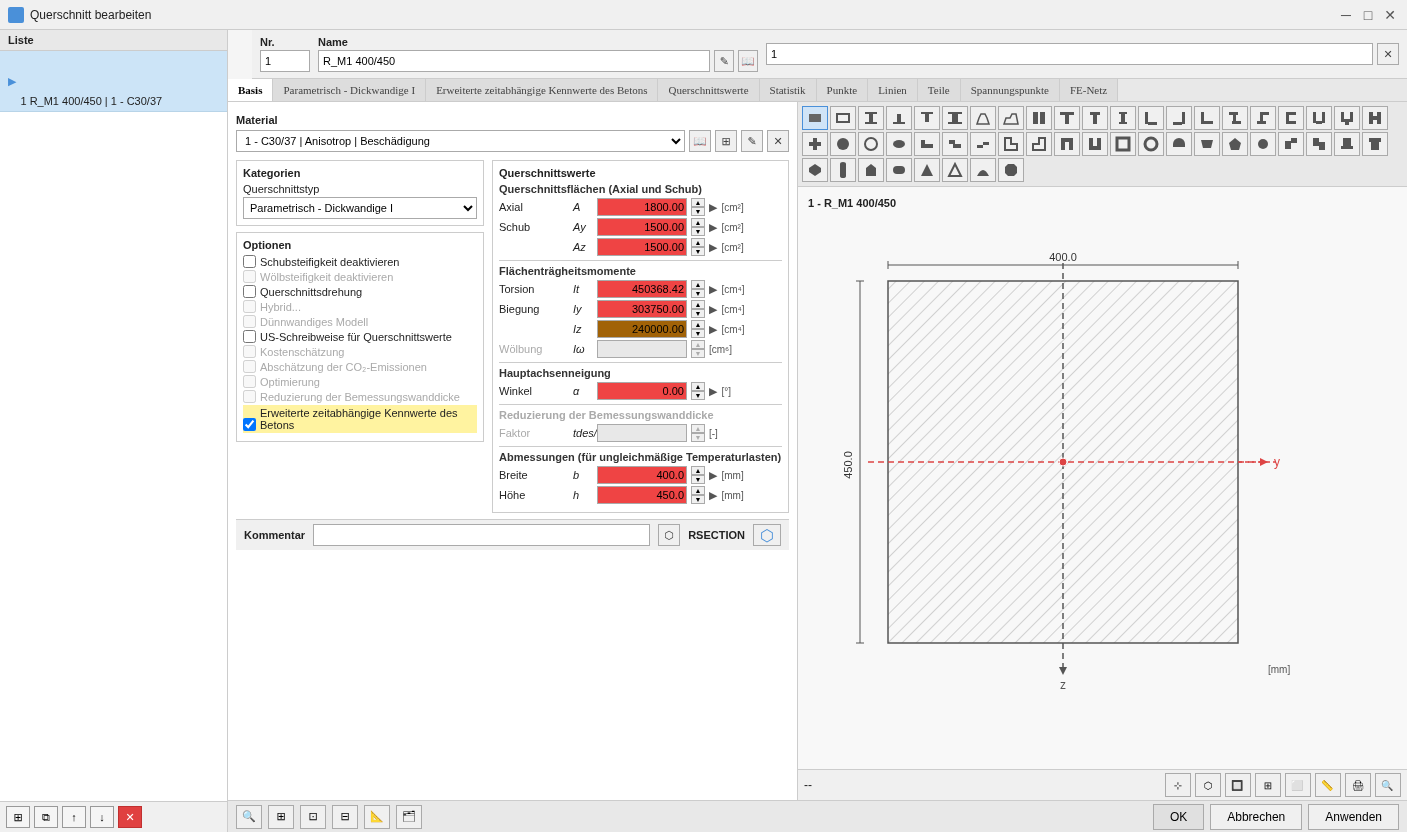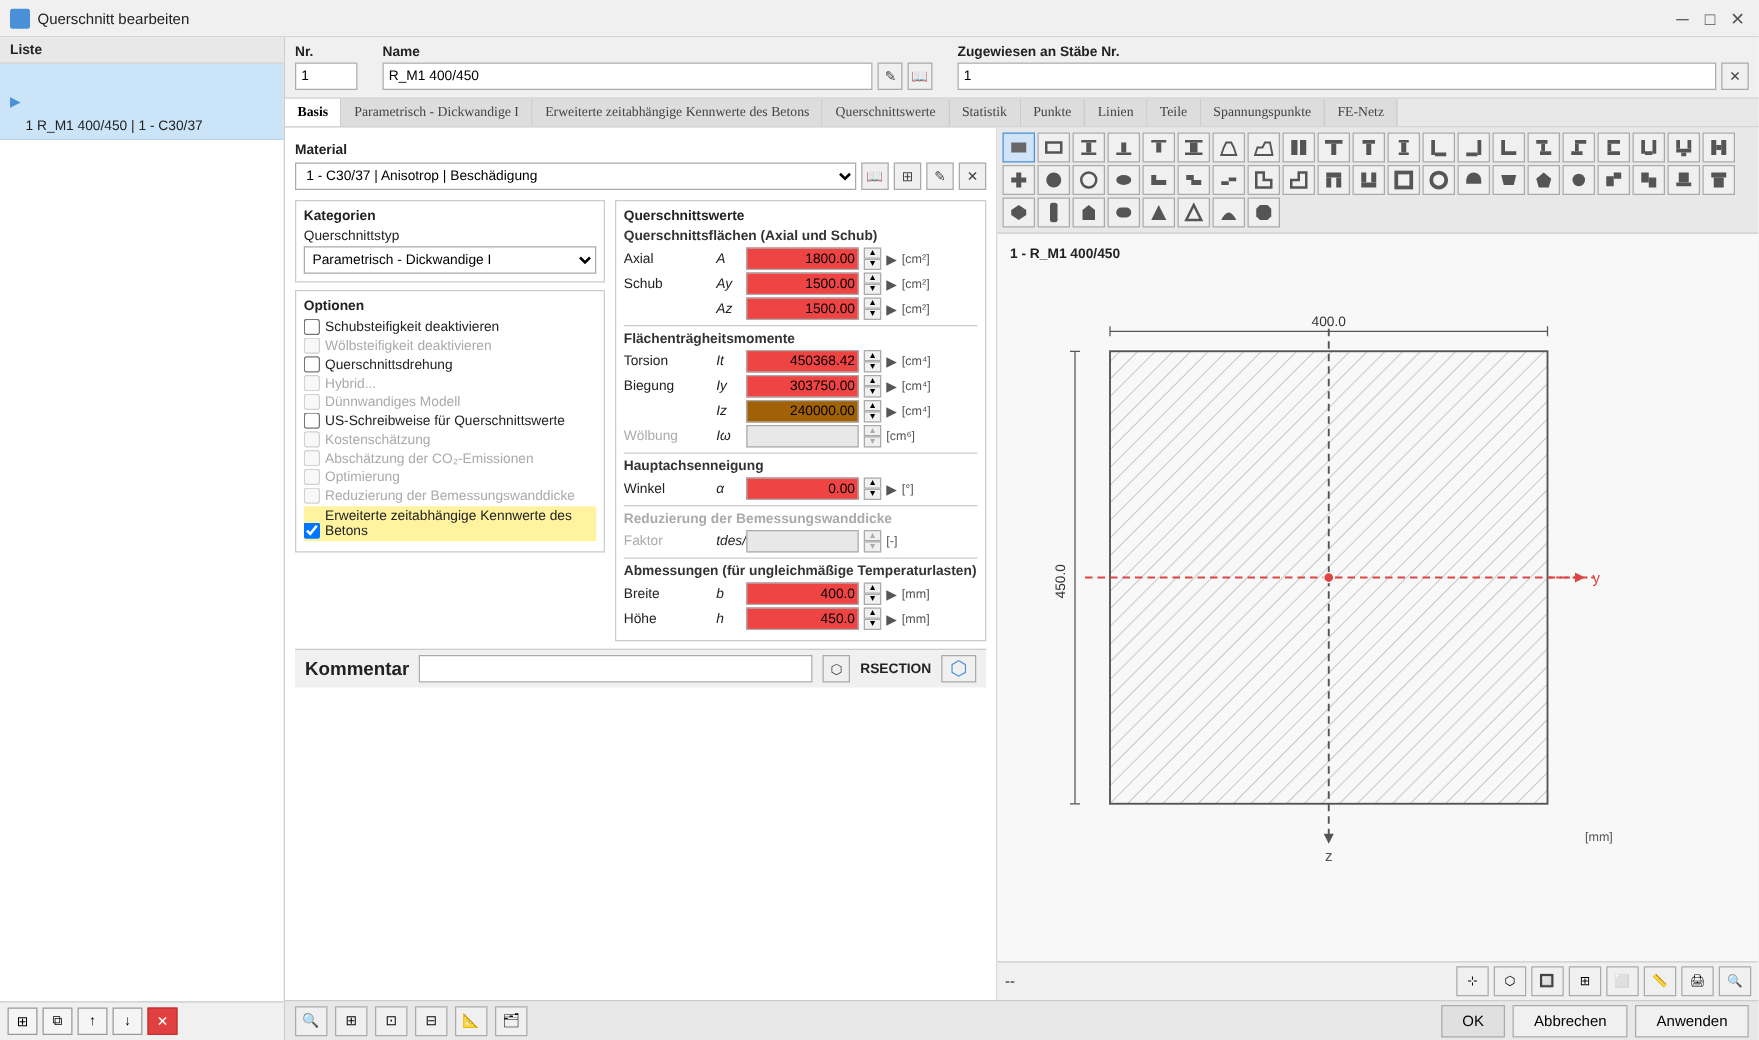--- a/index.html
+++ b/index.html
@@ -74,21 +74,22 @@
       overflow: hidden;
     }
 
     
     .top-fields {
       display: flex;
       align-items: center;
       padding: 6px 8px;
       background: #f0f0f0;
       border-bottom: 1px solid #ccc;
-      gap: 20px;
+      gap: 8px;
+      margin-left: 24px;
     }
     .field-label { font-size: 11px; font-weight: bold; margin-bottom: 2px; }
     .field-group { display: flex; flex-direction: column; }
     .field-input {
       border: 1px solid #aaa;
       background: white;
       padding: 2px 4px;
       font-size: 11px;
       height: 22px;
     }
@@ -315,21 +316,21 @@
 
     
     .bottom-bar {
       border-top: 1px solid #ccc;
       padding: 4px 8px;
       background: #f0f0f0;
       display: flex;
       align-items: center;
       gap: 8px;
     }
-    .kommentar-label { font-size: 15px; font-weight: bold; }
+    .kommentar-label { font-size: 11px; font-weight: bold; }
     .kommentar-input {
       flex: 1;
       height: 22px;
       border: 1px solid #aaa;
       background: white;
       padding: 0 4px;
       font-size: 11px;
     }
     .rsection-label { font-size: 11px; font-weight: bold; }
     .rsection-btn {
@@ -449,21 +450,20 @@
       </div>
       <div class="field-group" style="flex:1; max-width:440px;">
         <div class="field-label">Name</div>
         <div class="top-field-row">
           <input class="field-input field-name" style="width: 100%;" value="R_M1 400/450">
           <button class="icon-btn">✎</button>
           <button class="icon-btn">📖</button>
         </div>
       </div>
       <div class="field-group" style="flex:1;">
-        <div class="field-label">Zugewiesen an Stäbe Nr.</div>
         <div class="top-field-row">
           <input class="field-input field-assign" style="width: 100%;" value="1">
           <button class="icon-btn">✕</button>
         </div>
       </div>
     </div>
 
     <div class="tabs">
       <div class="tab active">Basis</div>
       <div class="tab">Parametrisch - Dickwandige I</div>

